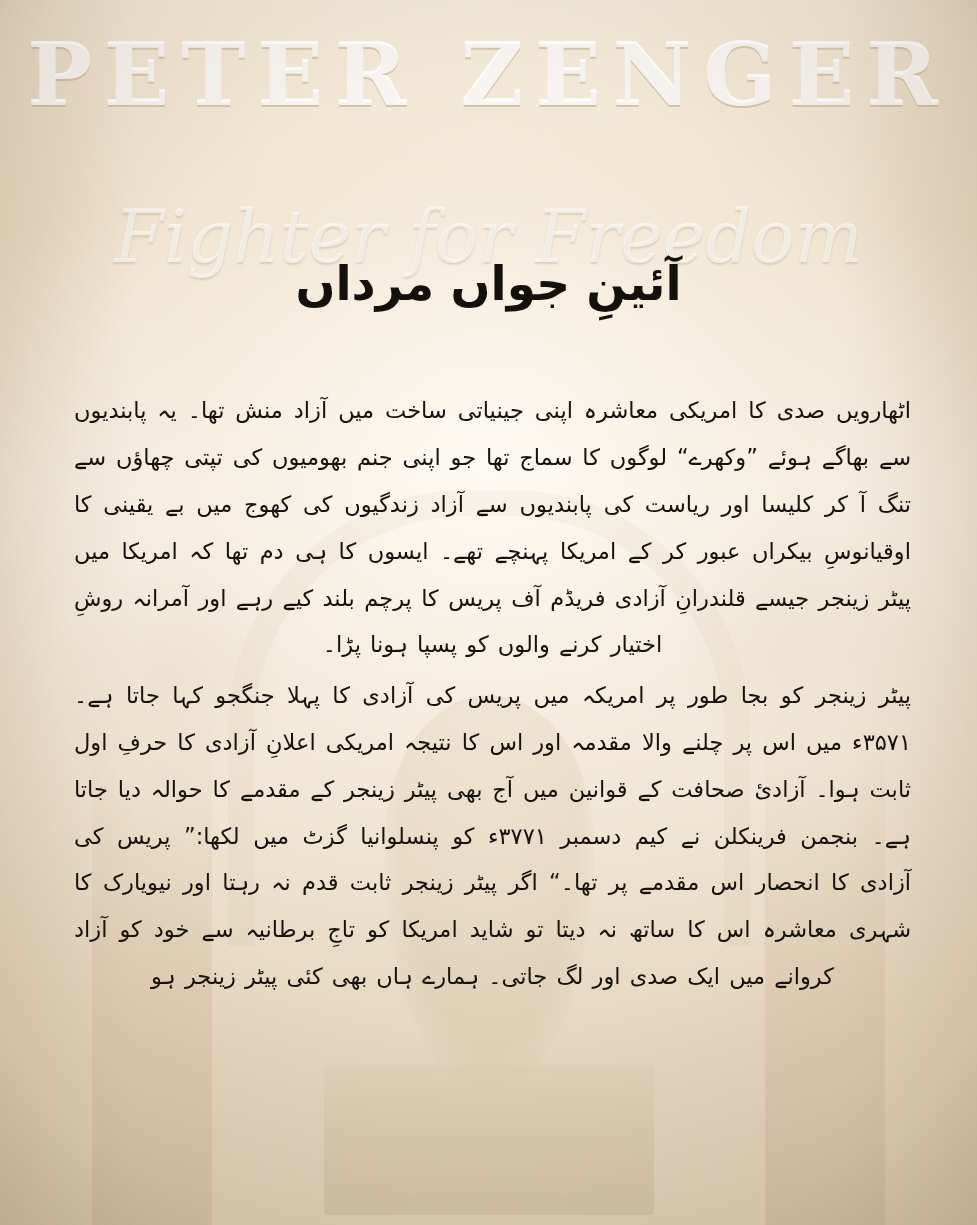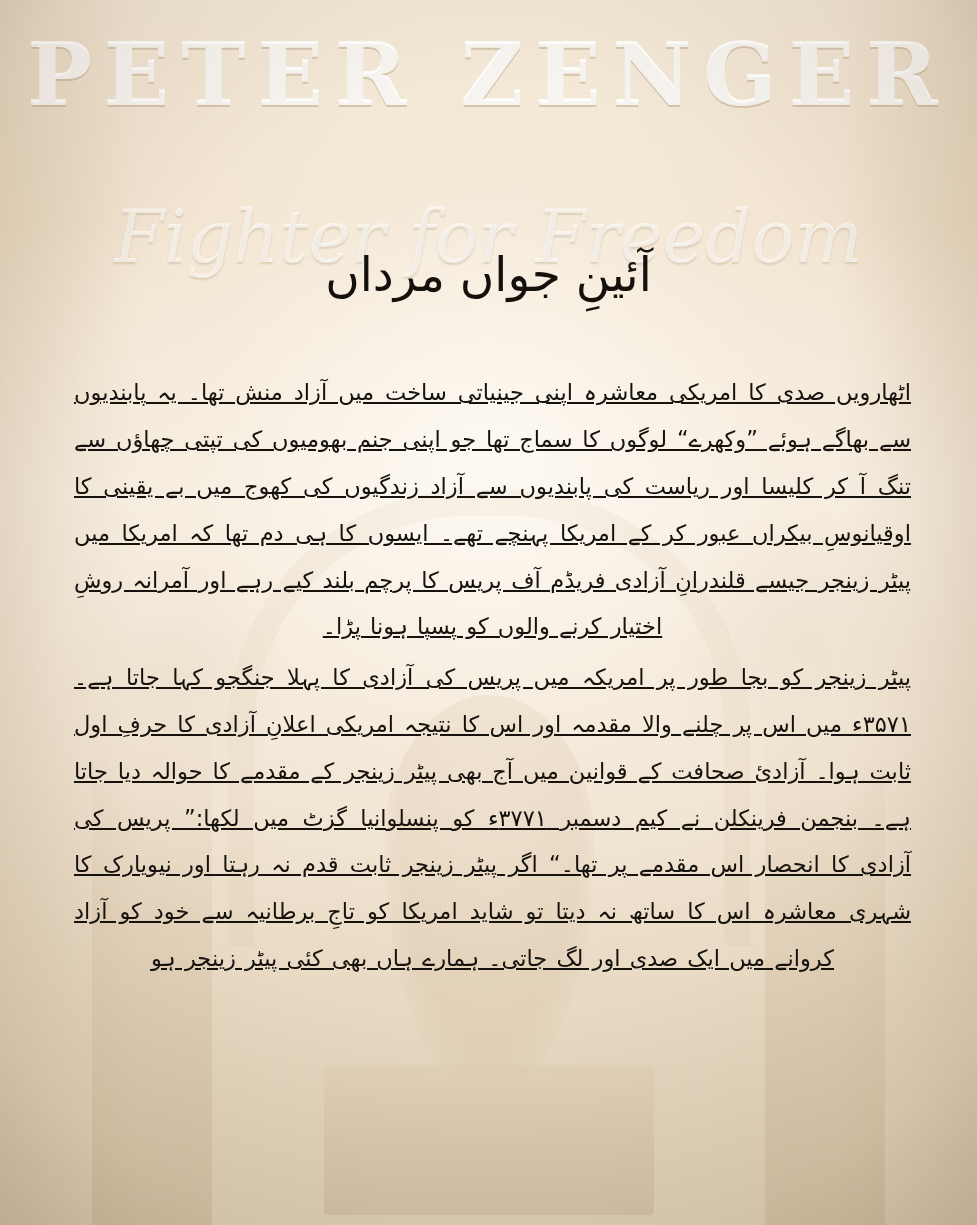--- a/index.html
+++ b/index.html
@@ -135,46 +135,45 @@
 
   
   .content {
     position: absolute;
     inset: 0;
     padding: 0 66px;
     box-sizing: border-box;
   }
 
   .doc-title {
-    margin: 7px;
+    margin: 16px;
     padding-top: 236px;
     text-align: center;
     font-family: "DejaVu Sans", sans-serif;
-    font-weight: normal;
+    font-weight: bold;
     font-size: 47px;
     line-height: 1.35;
     color: #14100c;
     direction: rtl;
   }
 
   .body-text {
     margin: 0;
     padding-top: 56px;
     direction: rtl;
     text-align: justify;
     text-align-last: center;
     font-family: "DejaVu Sans", sans-serif;
     font-size: 22.5px;
     line-height: 2.08;
     color: #16120d;
     word-spacing: 2px;
   }
   .body-text p {
     margin: 0 0 4px 8px;
-    text-decoration: underline;
   }
   .body-text p.p-1 { text-align-last: center; }
   .body-text p.p-2 { text-align-last: center; }
   .body-text p.p-3 { text-align-last: left; }
 </style>
 </head>
 <body>
 
 <div class="page">
 

